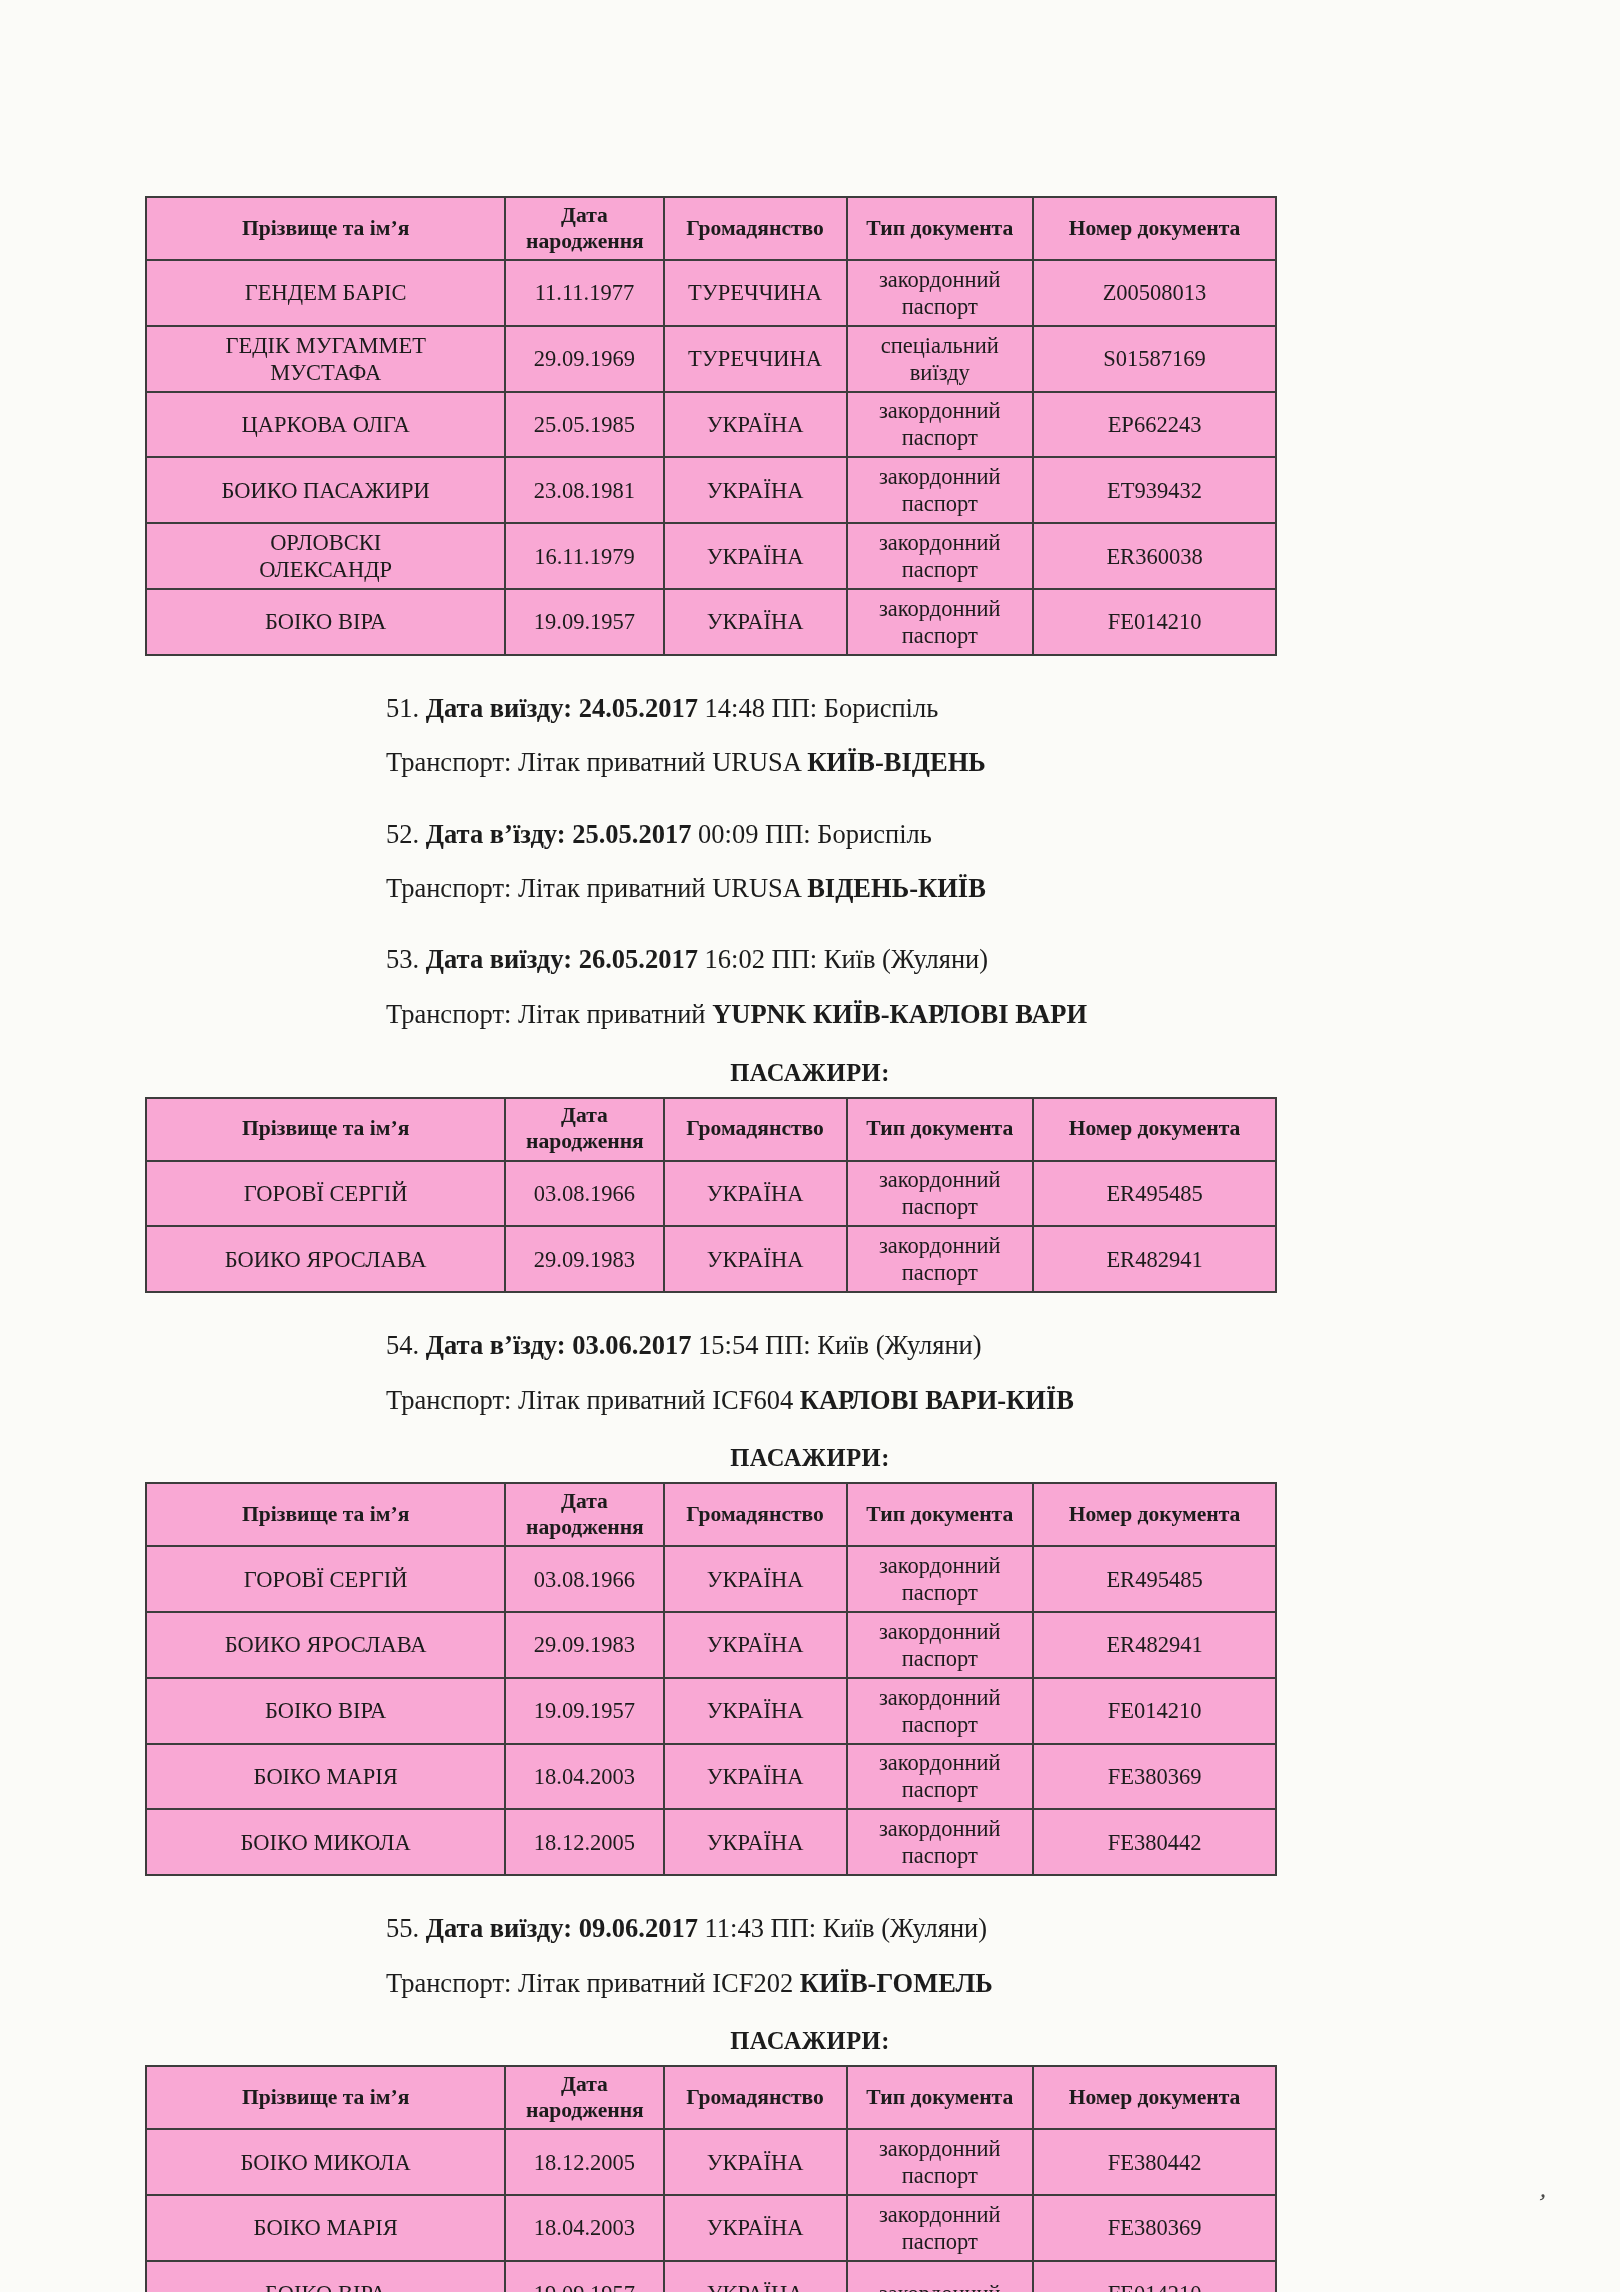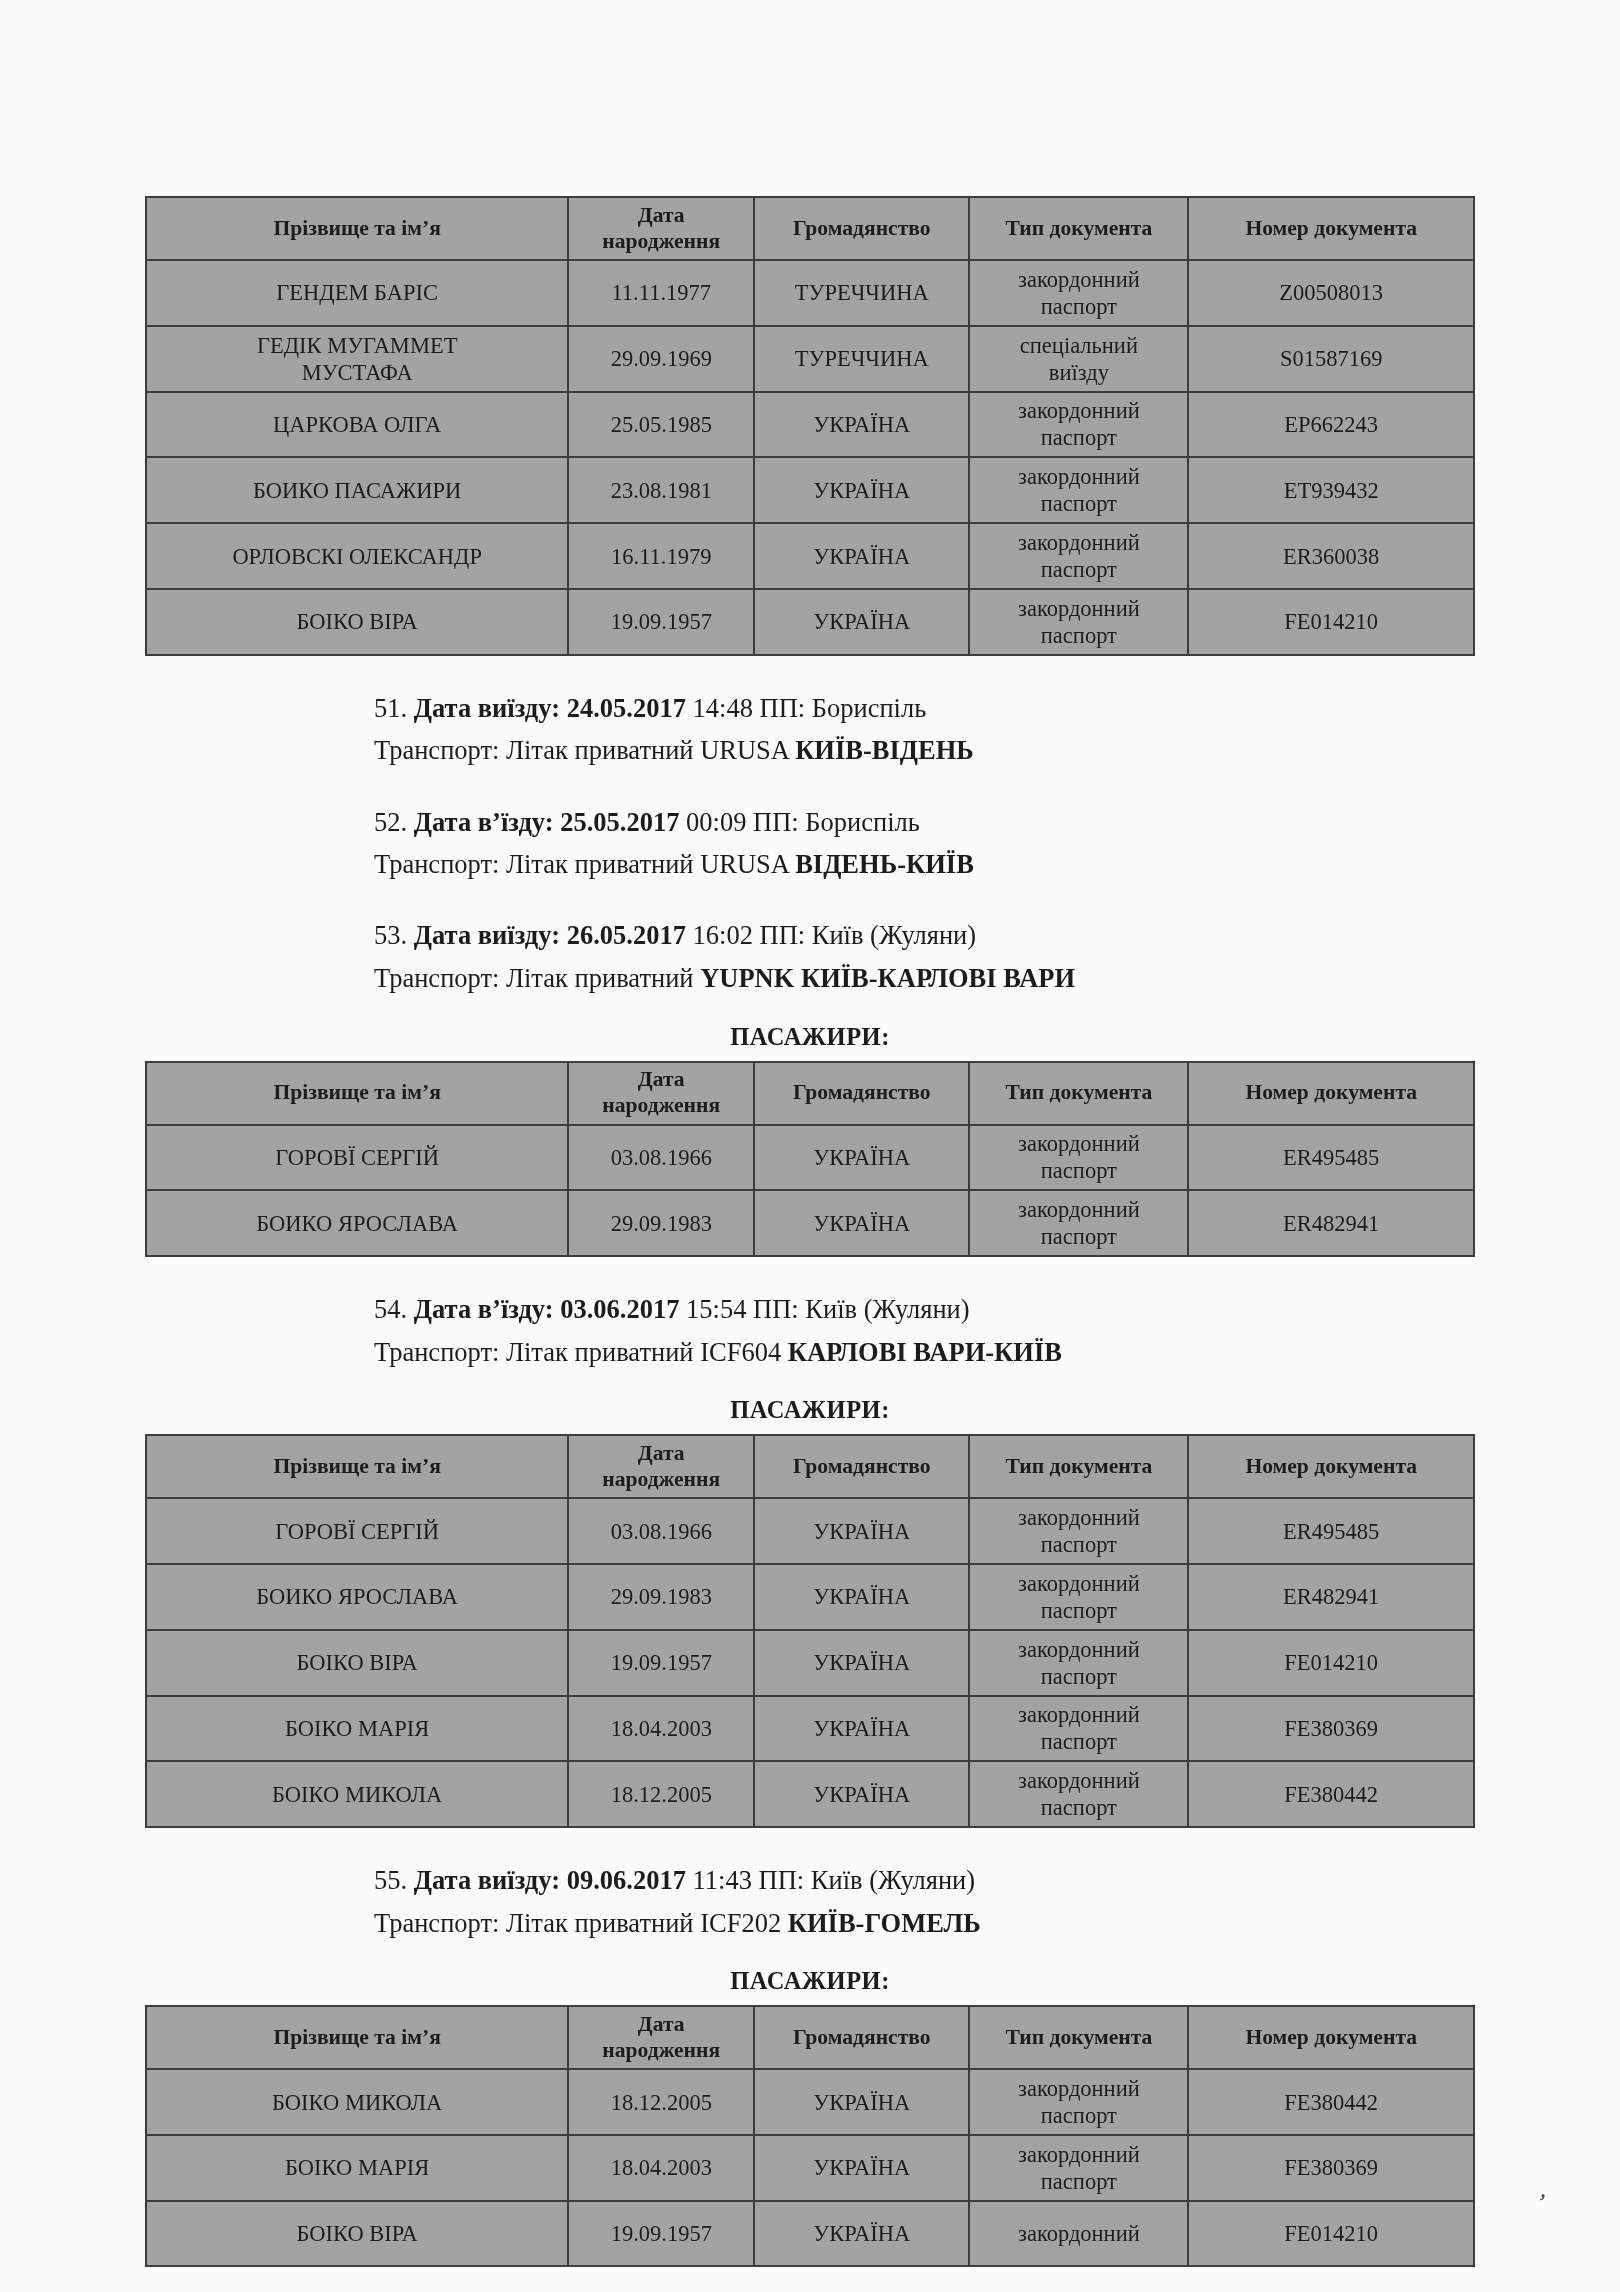--- a/index.html
+++ b/index.html
@@ -13,24 +13,24 @@
   body {
     width: 1620px;
     height: 2293px;
     position: relative;
     overflow: hidden;
   }
   .page {
     padding: 196px 145px 0 145px;
   }
   table.ptable {
-    width: 1330px;
+    width: 1132px;
     border-collapse: collapse;
     table-layout: fixed;
-    background: #a3a3a3;
+    background: #f9a8d4;
   }
   .ptable th, .ptable td {
     border: 2px solid #3d3d3d;
     text-align: center;
     vertical-align: middle;
     overflow: hidden;
   }
   .ptable th {
     font-size: 21.6px;
     font-weight: bold;
@@ -45,21 +45,21 @@
     height: 65px;
     line-height: 1.2;
   }
   .ptable td:first-child { padding: 4.9px 57px; }
   .ptable td:nth-child(4) { padding: 4.9px 27.4px; }
   .entry {
     margin: 33px 0 0 225px;
     font-size: 26.5px;
     line-height: 1.45;
   }
-  .entry p { margin: 4px; }
+  .entry p { margin: 16px; }
   .entry b { font-weight: bold; }
   .passengers-label {
     font-weight: bold;
     font-size: 24.5px;
     margin: 25.5px 0 9.8px 0;
     letter-spacing: 0.5px;
     text-align: center;
   }
   .scan-artifact {
     position: absolute;

